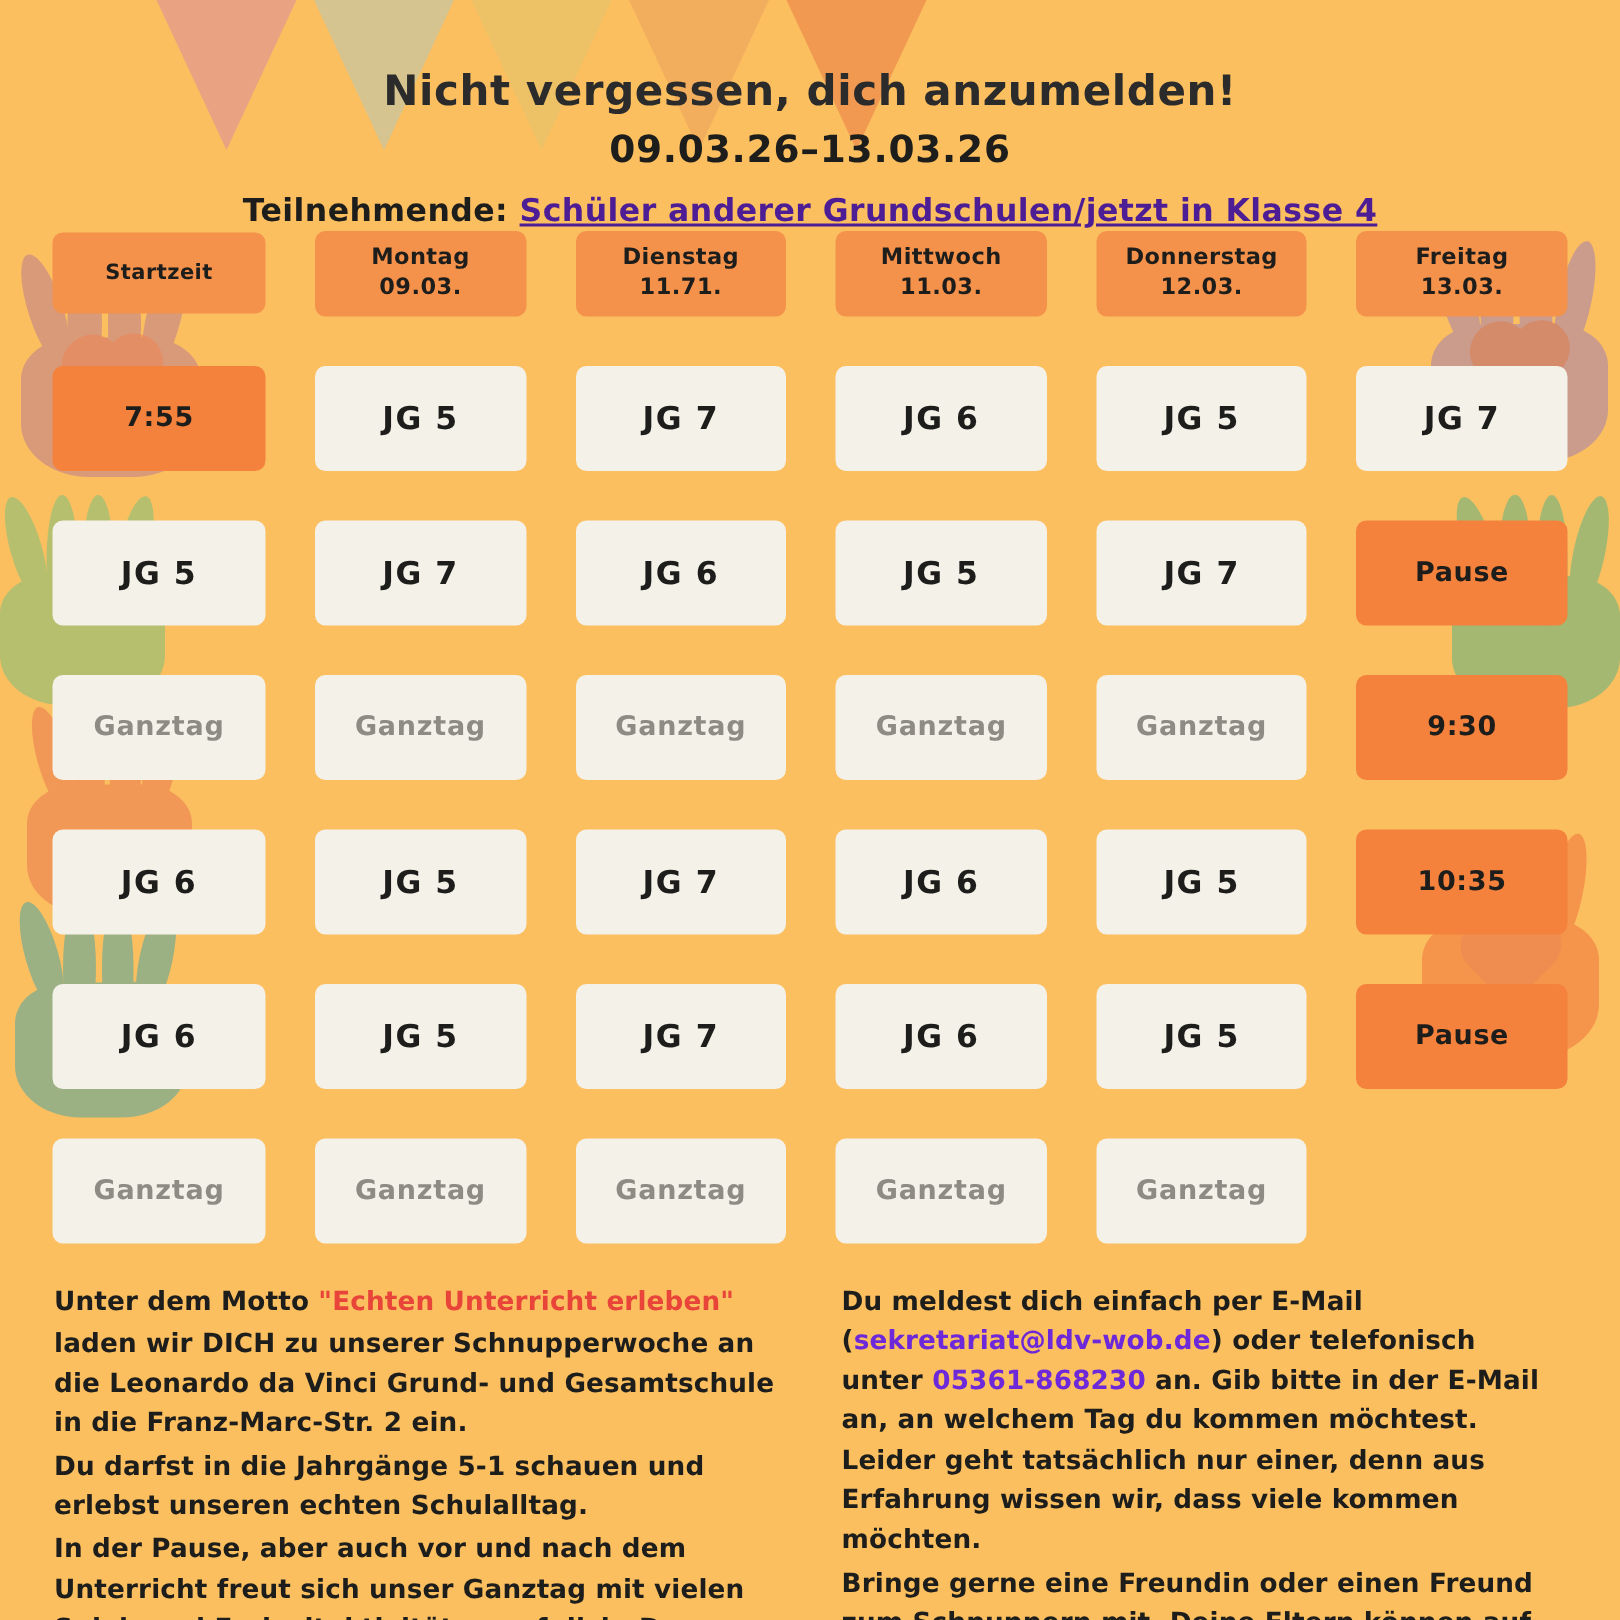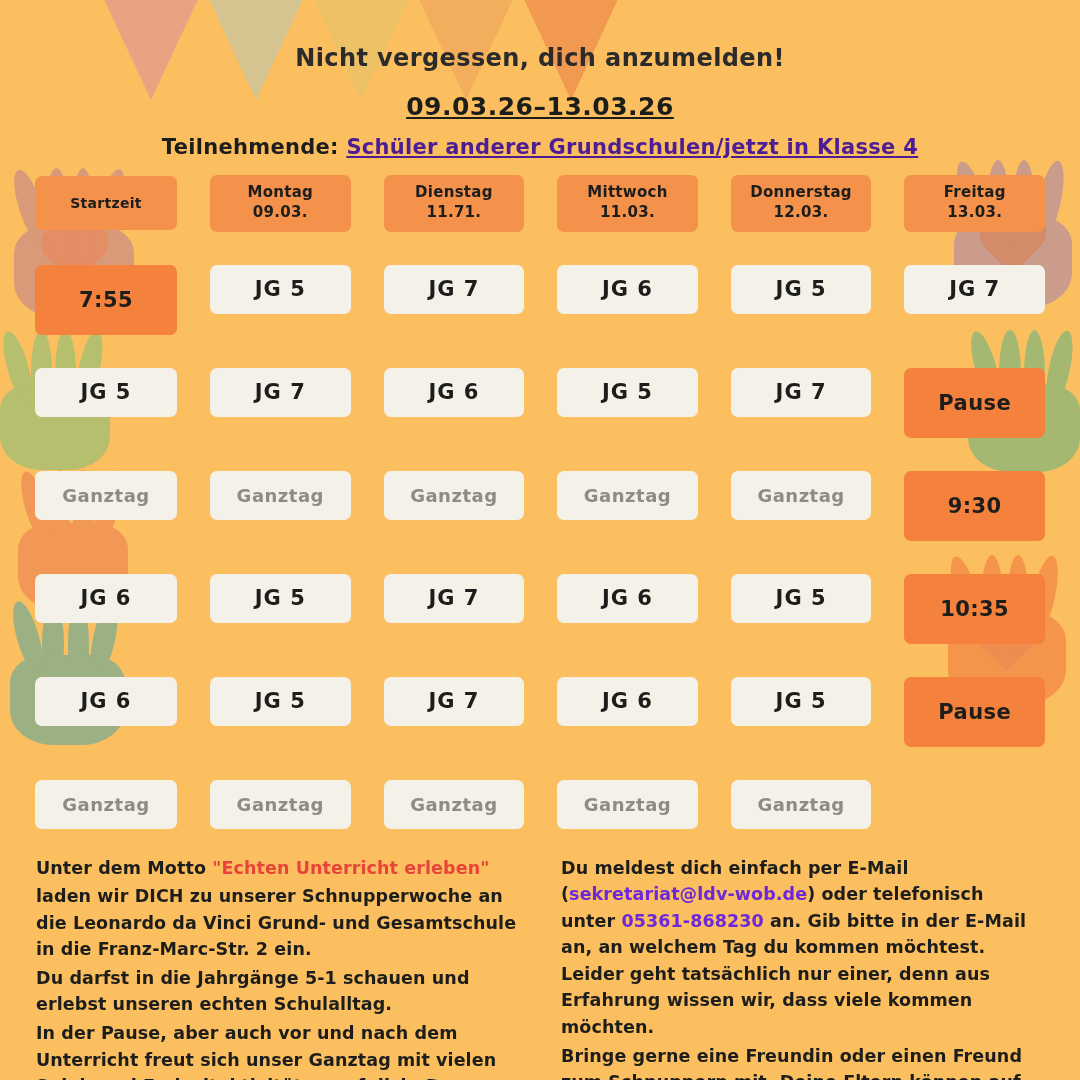--- a/index.html
+++ b/index.html
@@ -86,57 +86,56 @@
     height: 1080px;
     box-sizing: border-box;
   }
 
   .hdr {
     text-align: center;
     padding-top: 44px;
   }
   .kicker {
     font-family: "DejaVu Sans", sans-serif;
-    font-size: 24px;
+    font-size: 28px;
     font-weight: bold;
     color: #2B2B2B;
     letter-spacing: .4px;
   }
   .title {
     font-family: "DejaVu Sans", sans-serif;
     font-size: 55px;
     font-weight: bold;
     color: #1D1D1B;
     letter-spacing: 2.5px;
     margin-top: 8px;
     line-height: 1.05;
   }
   .dates {
     font-size: 25px;
     font-weight: bold;
     color: #1D1D1B;
-    margin-top: 20px;
+    margin-top: 8px;
     letter-spacing: .5px;
-    text-decoration: underline;
   }
   .parts {
     font-size: 21px;
     font-weight: bold;
     color: #1D1D1B;
     margin-top: 14px;
     letter-spacing: .3px;
   }
   .parts .hl {
     color: #4c1d95;
     text-decoration: underline;
   }
 
   
   .tbl {
-    margin: 16px auto 0 auto;
+    margin: 2px auto 0 auto;
     width: 1010px;
     display: grid;
     grid-template-columns: 142px 1fr 1fr 1fr 1fr 1fr;
     column-gap: 12px;
     row-gap: 10px;
     gap: 33px;
   }
   .hcell {
     background: #F4914B;
     border-radius: 7px;
@@ -160,35 +159,35 @@
     font-weight: bold;
     font-size: 15px;
   }
   .rowlabel {
     background: #F4813C;
     border-radius: 7px;
     display: flex;
     align-items: center;
     justify-content: center;
     font-weight: bold;
-    font-size: 21px;
+    font-size: 18px;
     color: #1D1D1B;
     height: 70px;
     letter-spacing: .4px;
   }
   .cell {
     background: #F4F1E8;
     border-radius: 7px;
     display: flex;
     align-items: center;
     justify-content: center;
     font-weight: bold;
     font-size: 21px;
     color: #1D1D1B;
-    height: 49px;
+    height: 70px;
     letter-spacing: 1px;
   }
   .cell.muted {
     color: #8E8B84;
     font-size: 18px;
     letter-spacing: .5px;
   }
 
   
   .cols {

